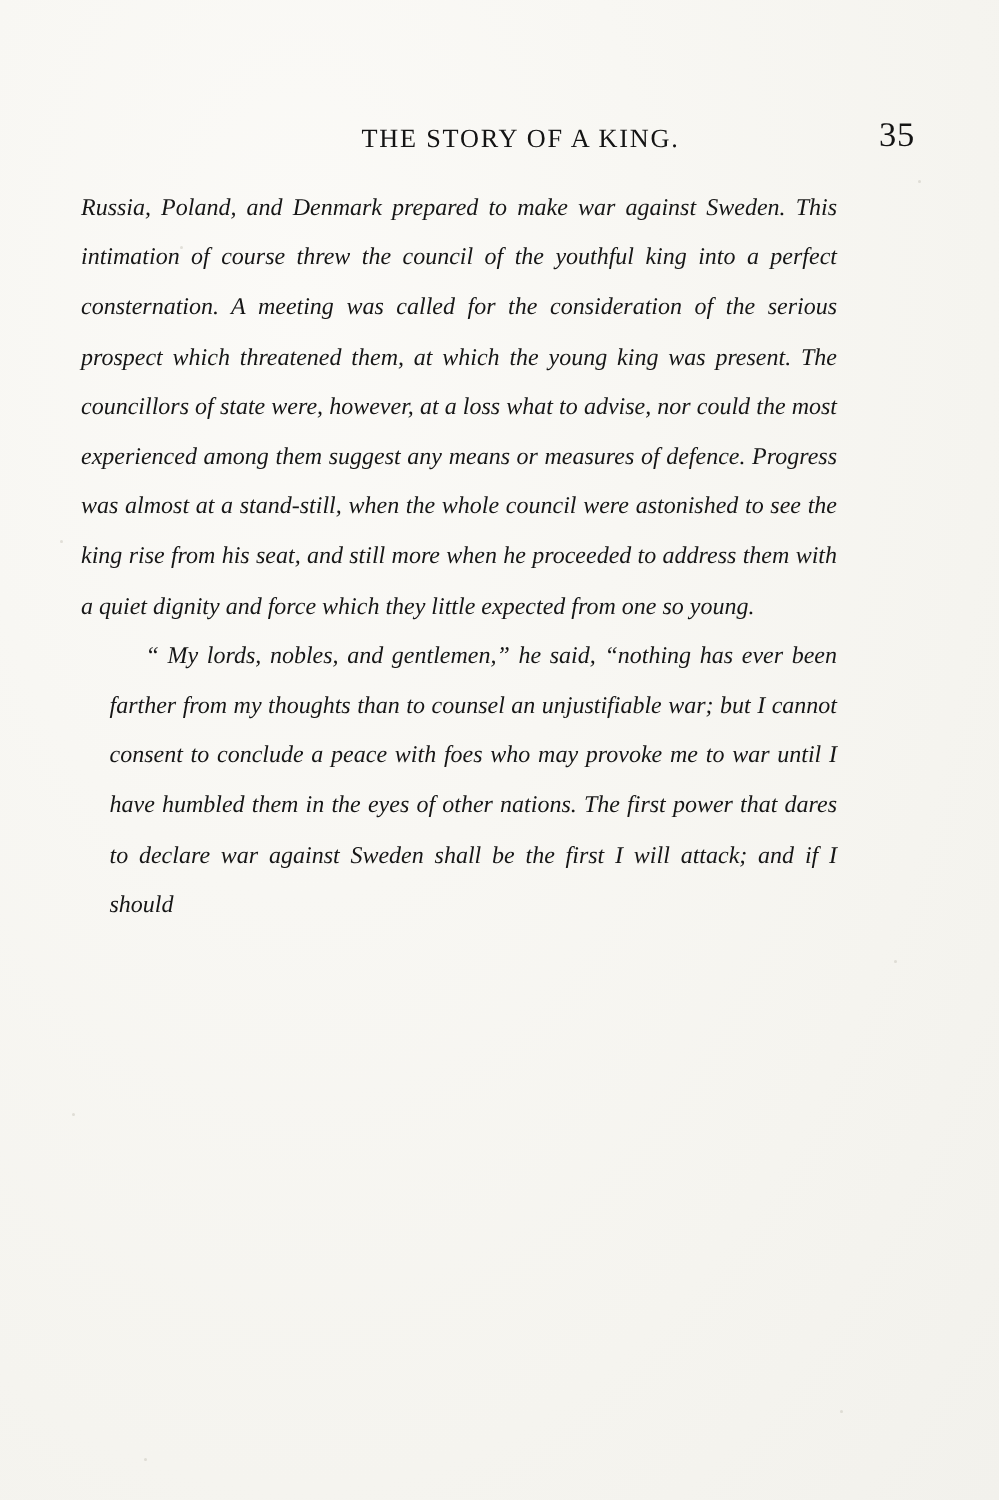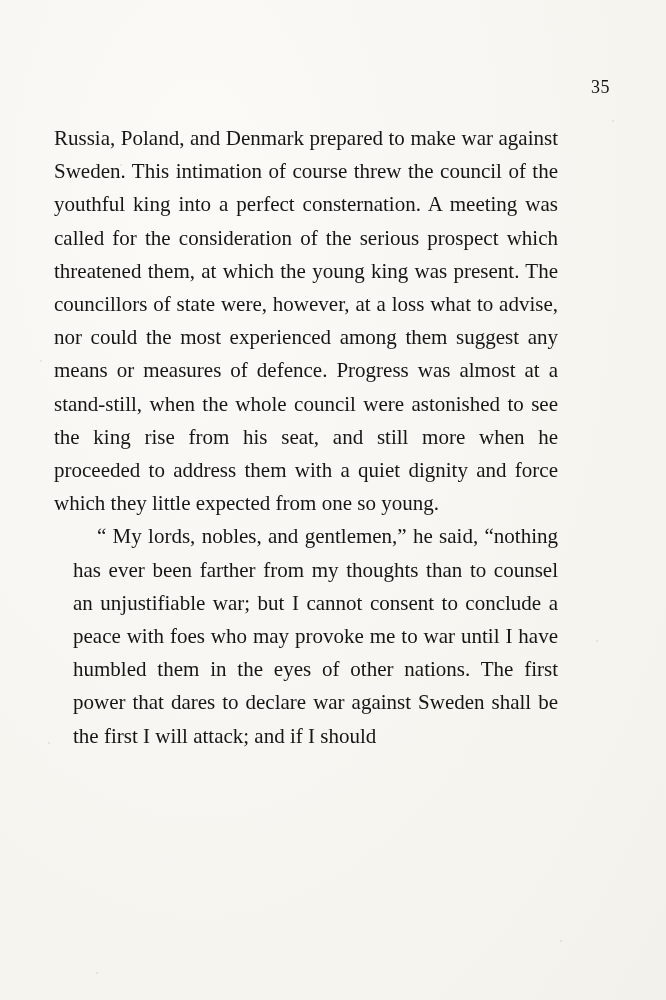--- a/index.html
+++ b/index.html
@@ -41,38 +41,39 @@
     white-space: nowrap;
     text-align: center;
     width: 100%;
     padding-left: 28px;
     box-sizing: border-box;
   }
   .folio {
     position: absolute;
     right: 0;
     top: -5px;
-    font-size: 18px;
+    font-size: 23px;
     color: #141414;
     letter-spacing: 0.5px;
   }
   .body-text {
     position: absolute;
     top: 122px;
     left: 54px;
     width: 504px;
   }
   .para {
     margin: 0;
-    font-size: 21px;
+    font-size: 16px;
     line-height: 33.2px;
     text-align: justify;
     text-justify: inter-word;
     color: #161616;
     hyphens: manual;
+    font-style: italic;
   }
   .para + .para {
     margin-top: 0px;
     margin-left: 19px;
   }
   .para.indent {
     text-indent: 24px;
   }
   
   .speckle {
@@ -90,20 +91,21 @@
 
   <div class="speckle" style="left:120px;top:164px;width:2px;height:2px;"></div>
   <div class="speckle" style="left:612px;top:120px;width:2px;height:2px;"></div>
   <div class="speckle" style="left:40px;top:360px;width:2px;height:2px;"></div>
   <div class="speckle" style="left:596px;top:640px;width:2px;height:2px;"></div>
   <div class="speckle" style="left:48px;top:742px;width:2px;height:2px;"></div>
   <div class="speckle" style="left:560px;top:940px;width:2px;height:2px;"></div>
   <div class="speckle" style="left:96px;top:972px;width:2px;height:2px;"></div>
 
   <div class="page-header">
+    <div class="running-head">THE STORY OF A KING.</div>
     <div class="folio">35</div>
   </div>
 
   <div class="body-text">
     <p class="para">Russia, Poland, and Denmark prepared to make war against Sweden.  This intimation of course threw the council of the youthful king into a perfect consternation.  A meeting was called for the consideration of the serious prospect which threatened them, at which the young king was present.  The councillors of state were, however, at a loss what to advise, nor could the most experienced among them suggest any means or measures of defence.  Progress was almost at a stand-still, when the whole council were astonished to see the king rise from his seat, and still more when he proceeded to address them with a quiet dignity and force which they little expected from one so young.</p>
     <p class="para indent">“ My lords, nobles, and gentlemen,” he said, “nothing has ever been farther from my thoughts than to counsel an unjustifiable war; but I cannot consent to conclude a peace with foes who may provoke me to war until I have humbled them in the eyes of other nations.  The first power that dares to declare war against Sweden shall be the first I will attack; and if I should</p>
   </div>
 
 </div>
 

